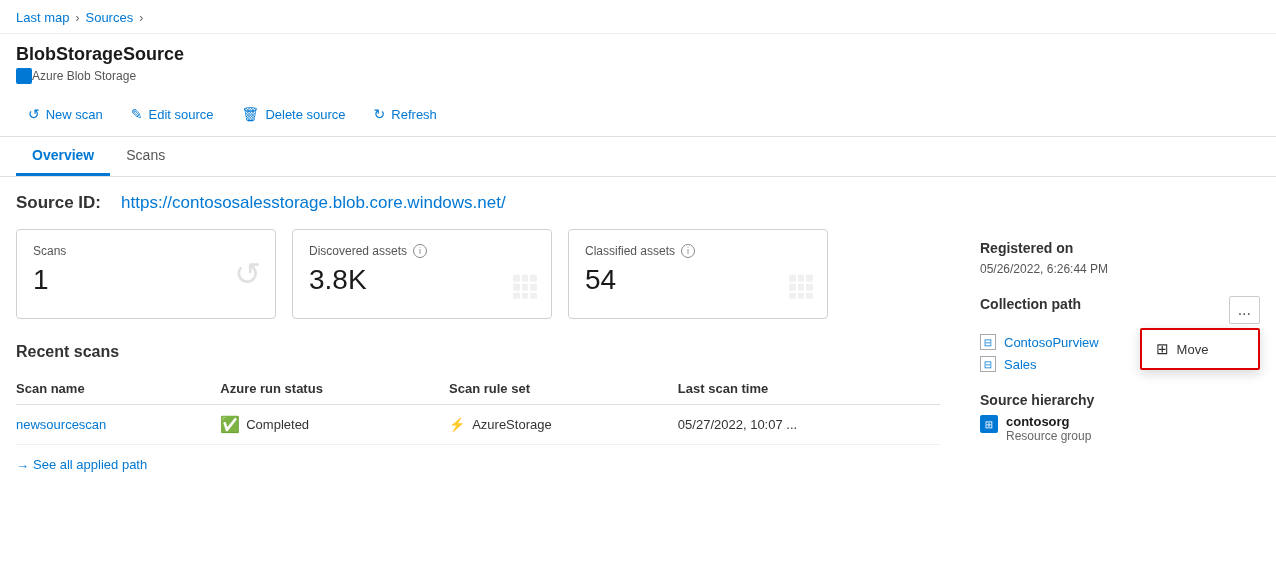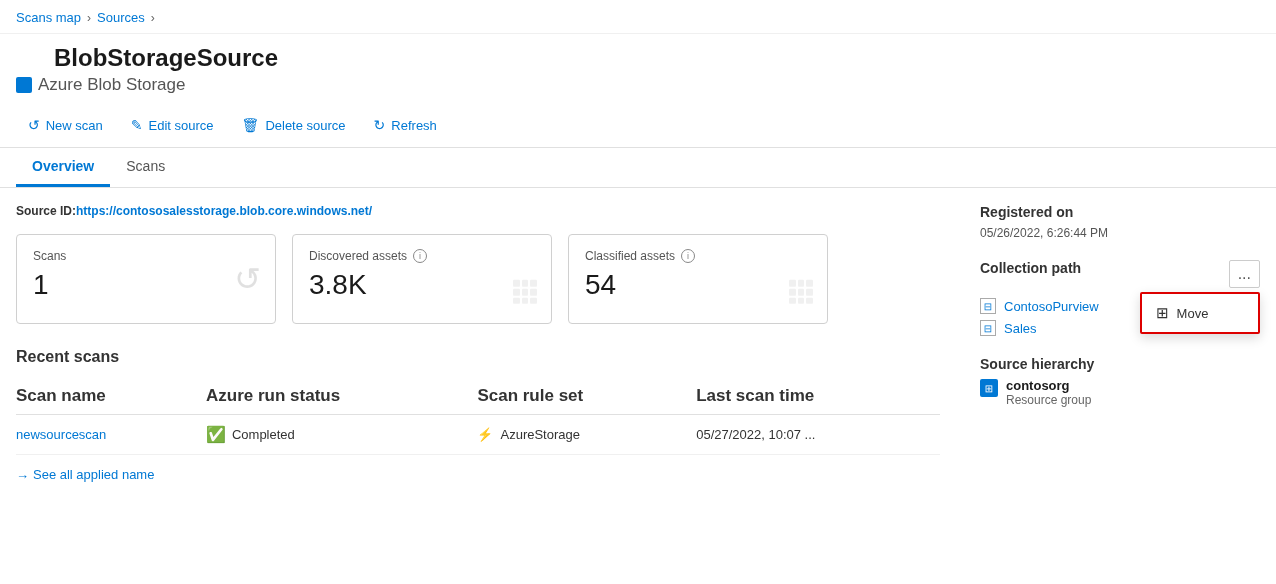--- a/index.html
+++ b/index.html
@@ -3,61 +3,61 @@
   <meta charset="utf-8">
   <style>
     * { box-sizing: border-box; margin: 0; padding: 0; }
     body { font-family: 'Segoe UI', Arial, sans-serif; font-size: 14px; color: #333; background: #fff; width: 1276px; min-height: 584px; overflow: hidden; }
 
     .breadcrumb { display: flex; align-items: center; gap: 6px; padding: 10px 16px 8px; font-size: 13px; color: #0078d4; border-bottom: 1px solid #f0f0f0; }
     .breadcrumb a { color: #0078d4; text-decoration: none; cursor: pointer; }
     .breadcrumb-sep { color: #666; font-size: 12px; }
 
     .page-header { padding: 10px 16px 8px; }
-    .page-title { font-size: 24px; font-weight: 600; color: #1a1a1a; margin-left: 38px; }
-    .page-subtitle { display: flex; align-items: center; gap: 6px; font-size: 17px; color: #555; margin-top: 3px; }
+    .page-title { font-size: 18px; font-weight: 600; color: #1a1a1a; }
+    .page-subtitle { display: flex; align-items: center; font-size: 12px; color: #555; margin-top: 3px; }
     .storage-icon { width: 16px; height: 16px; background: #0078d4; display: inline-block; border-radius: 2px; flex-shrink: 0; }
 
     .toolbar { display: flex; align-items: center; gap: 4px; padding: 8px 16px; border-bottom: 1px solid #e0e0e0; }
     .toolbar-btn { display: flex; align-items: center; gap: 6px; padding: 6px 12px; border: none; background: transparent; color: #0078d4; font-size: 13px; cursor: pointer; border-radius: 2px; }
     .toolbar-icon { font-size: 14px; }
 
     .tabs { display: flex; gap: 0; padding: 0 16px; border-bottom: 1px solid #e0e0e0; }
     .tab { padding: 10px 16px; font-size: 14px; cursor: pointer; border-bottom: 3px solid transparent; color: #555; text-decoration: none; }
     .tab.active { border-bottom-color: #0078d4; color: #0078d4; font-weight: 600; }
 
     .content { display: flex; gap: 0; padding: 16px; }
     .main-content { flex: 1; }
     .side-panel { width: 320px; padding-left: 40px; flex-shrink: 0; }
 
-    .source-id-row { display: flex; align-items: center; gap: 0; margin-bottom: 16px; font-size: 12px; }
+    .source-id-row { display: flex; align-items: center; gap: 20px; margin-bottom: 16px; font-size: 17px; }
     .source-id-label { font-weight: 600; color: #333; }
-    .source-id-val { color: #0078d4; font-weight: bold; }
+    .source-id-val { color: #0078d4; }
 
     .stats-row { display: flex; gap: 16px; margin-bottom: 24px; }
     .stat-card { border: 1px solid #d0d0d0; border-radius: 4px; padding: 14px 16px; width: 260px; position: relative; min-height: 90px; }
     .stat-label { font-size: 12px; color: #555; margin-bottom: 6px; display: flex; align-items: center; gap: 4px; }
     .stat-value { font-size: 28px; font-weight: 400; color: #1a1a1a; }
     .stat-icon { position: absolute; right: 14px; top: 50%; transform: translateY(-50%); opacity: 0.3; font-size: 36px; color: #888; }
 
     .recent-scans { margin-top: 4px; }
     .recent-scans-title { font-size: 16px; font-weight: 600; margin-bottom: 12px; }
     .scans-table { width: 100%; border-collapse: collapse; }
-    .scans-table th { text-align: left; font-size: 17px; font-weight: 600; color: #333; padding: 8px 12px 8px 0; border-bottom: 1px solid #e0e0e0; }
+    .scans-table th { text-align: left; font-size: 13px; font-weight: 600; color: #333; padding: 8px 12px 8px 0; border-bottom: 1px solid #e0e0e0; }
     .scans-table td { padding: 10px 12px 10px 0; font-size: 13px; color: #333; border-bottom: 1px solid #f0f0f0; }
     .scan-link { color: #0078d4; text-decoration: none; cursor: pointer; margin-top: 45px; }
     .status-cell { display: flex; align-items: center; gap: 6px; }
     .status-check { color: #107c10; font-size: 16px; }
     .lightning-icon { color: #666; margin-right: 4px; }
 
     .see-all { margin-top: 12px; font-size: 13px; }
     .see-all a { color: #0078d4; text-decoration: none; display: flex; align-items: center; gap: 4px; cursor: pointer; }
 
     
-    .registered-on { margin-bottom: 20px; }
+    .registered-on { margin-bottom: 20px; margin-top: 47px; }
     .side-label { font-size: 14px; font-weight: 600; margin-bottom: 6px; }
     .side-value { font-size: 12px; color: #555; }
 
     .collection-path { margin-bottom: 20px; position: relative; }
     .collection-path-header { display: flex; align-items: flex-start; justify-content: space-between; margin-bottom: 10px; }
     .collection-path-items { display: flex; flex-direction: column; gap: 6px; }
     .collection-item { display: flex; align-items: center; gap: 8px; font-size: 13px; color: #0078d4; cursor: pointer; }
     .coll-icon { width: 16px; height: 16px; border: 1px solid #aaa; display: flex; align-items: center; justify-content: center; font-size: 10px; flex-shrink: 0; }
 
     
@@ -76,21 +76,21 @@
 
     .info-circle { display: inline-flex; align-items: center; justify-content: center; width: 14px; height: 14px; border: 1px solid #888; border-radius: 50%; font-size: 9px; color: #888; cursor: default; margin-left: 2px; }
 
     .grid-icon { display: inline-grid; grid-template-columns: 1fr 1fr 1fr; gap: 2px; width: 24px; height: 24px; opacity: 0.4; }
     .grid-icon span { background: #888; border-radius: 1px; }
   </style>
 </head>
 <body>
 
 <div class="breadcrumb">
-  <a>Scans map</a>
+  <a>Last map</a>
   <span class="breadcrumb-sep">›</span>
   <a>Sources</a>
   <span class="breadcrumb-sep">›</span>
 </div>
 
 <div class="page-header">
   <div class="page-title">BlobStorageSource</div>
   <div class="page-subtitle">
     <span class="storage-icon"></span>
     <span>Azure Blob Storage</span>
@@ -210,21 +210,21 @@
               <span>AzureStorage</span>
             </td>
             <td>05/27/2022, 10:07 ...</td>
           </tr>
         </tbody>
       </table>
 
       <div class="see-all">
         <a>
           <span>→</span>
-          <span>See all applied name</span>
+          <span>See all applied path</span>
         </a>
       </div>
     </div>
 
   </div>
 
   <div class="side-panel">
 
     <div class="registered-on">
       <div class="side-label">Registered on</div>

